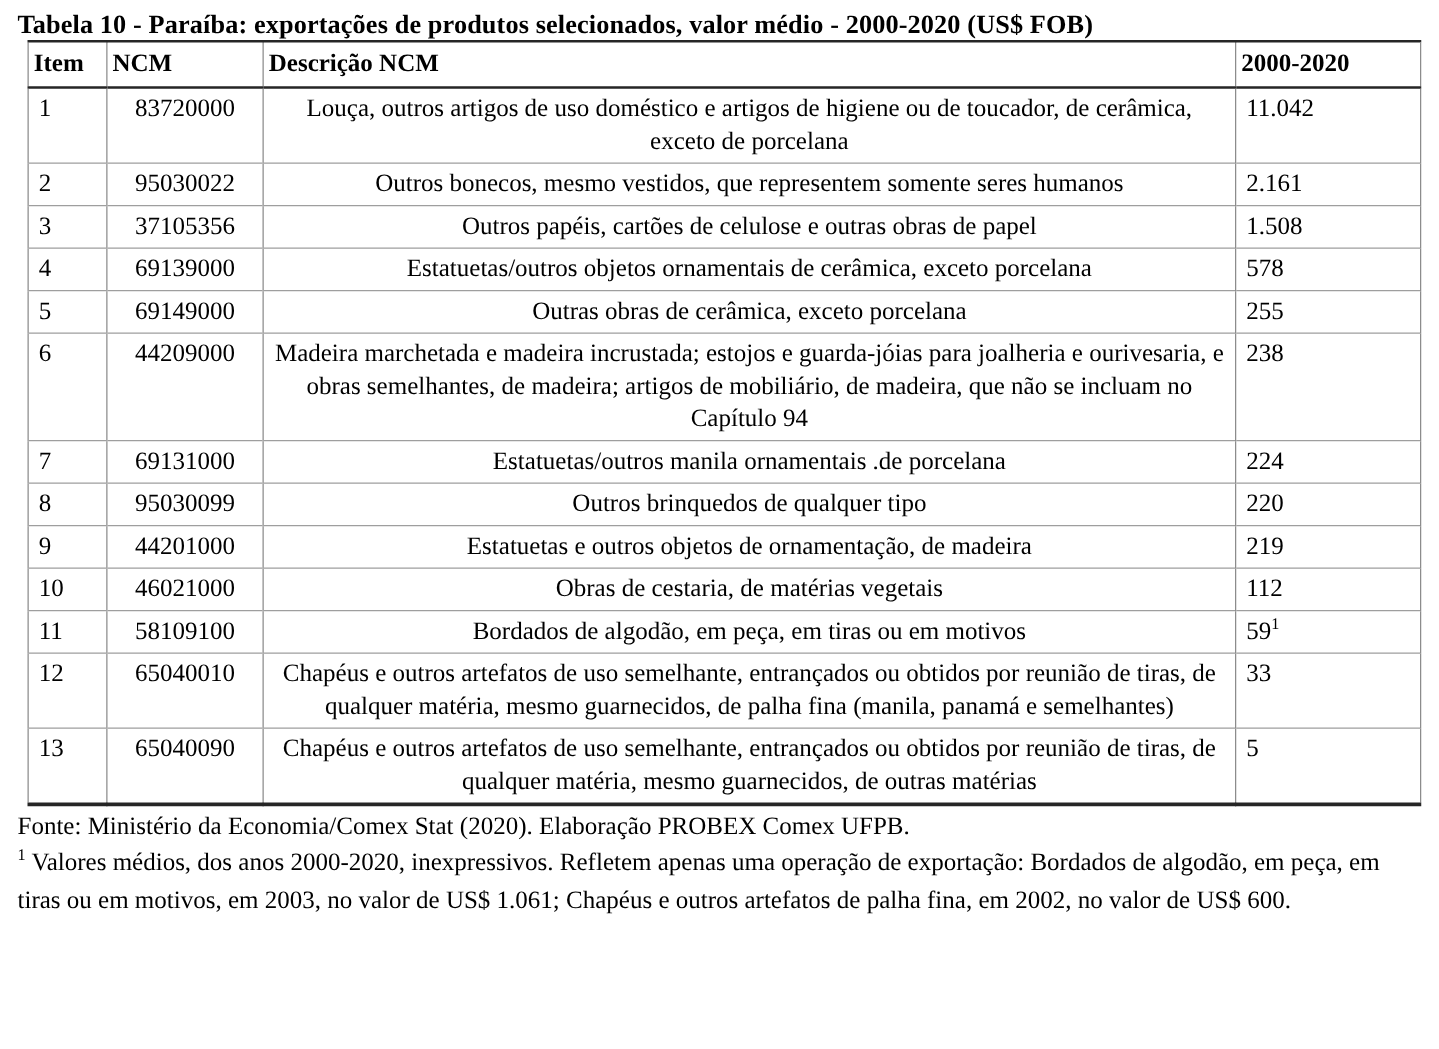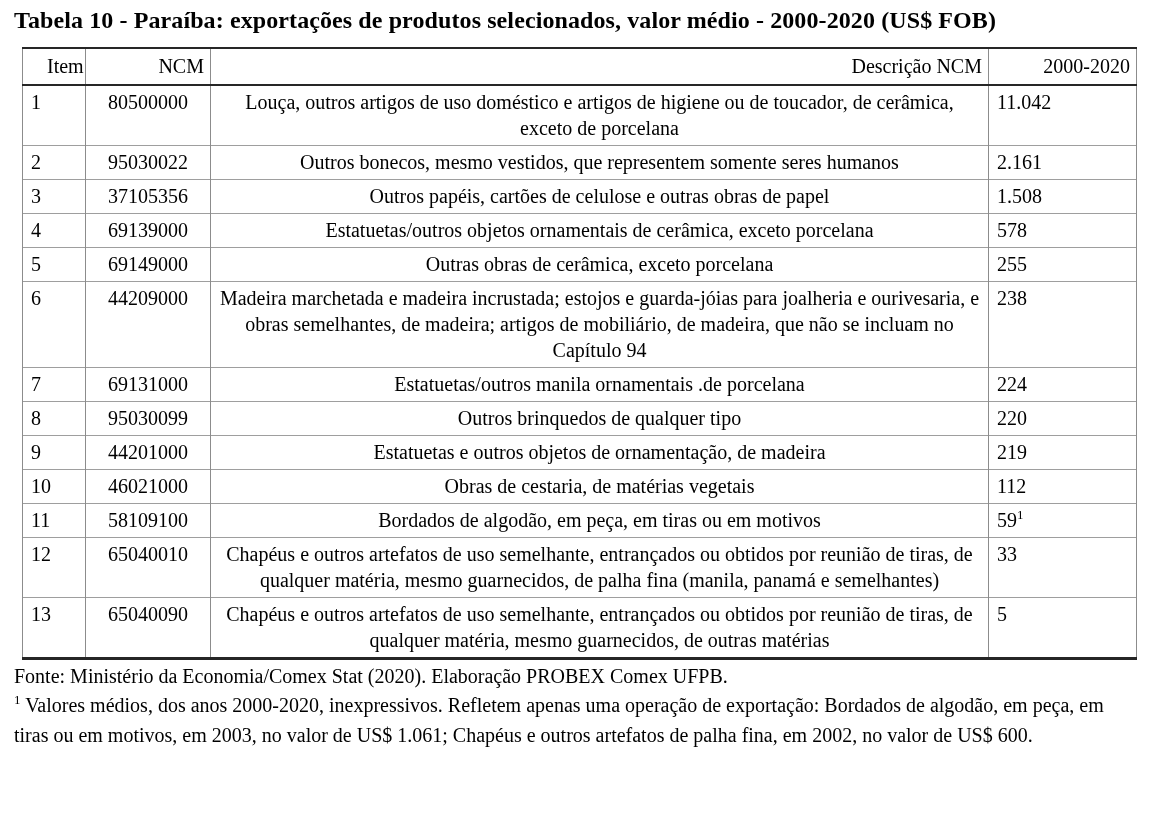--- a/index.html
+++ b/index.html
@@ -10,24 +10,23 @@
     overflow: hidden;
     font-family: "Liberation Serif", "DejaVu Serif", serif;
     color: #000000;
   }
   .page {
     width: 1151px;
     height: 839px;
     padding: 7px 15px 6px 14px;
   }
   .doc-title {
-    font-size: 24px;
+    font-size: 21px;
     font-weight: bold;
     letter-spacing: 0.1px;
-    margin-bottom: 13px;
     white-space: nowrap;
   }
   table.data-table {
     border-collapse: collapse;
     table-layout: fixed;
     width: 1114px;
     margin-left: 8px;
     border-top: 2px solid #262626;
     border-bottom: 3px solid #262626;
     border-left: 1px solid #8c8c8c;
@@ -38,23 +37,23 @@
   col.col-ncm   { width: 125px; }
   col.col-desc  { width: 778px; }
   col.col-value { width: 148px; }
   th, td {
     border-left: 1px solid #8c8c8c;
     border-right: 1px solid #8c8c8c;
     vertical-align: top;
     line-height: 26px;
   }
   thead th {
-    font-weight: normal;
-    text-align: right;
-    padding: 4px 6px 5px 24px;
+    font-weight: bold;
+    text-align: left;
+    padding: 4px 6px 5px 4px;
     border-bottom: 2px solid #262626;
   }
   tbody tr + tr td { border-top: 1px solid #9e9e9e; }
   td { padding: 3px 8px 4px 8px; }
   td.cell-item  { text-align: left; }
   td.cell-ncm   { text-align: center; }
   td.cell-desc  { text-align: center; }
   td.cell-value { text-align: left; }
   sup { font-size: 13px; line-height: 0; }
   .footer { margin-top: 2px; font-size: 20px; }
@@ -83,21 +82,21 @@
         <th>2000-2020</th>
       </tr>
     </thead>
     <tbody>
 
     <tr>
         <td class="cell-item">
           <span>1</span>
         </td>
         <td class="cell-ncm">
-          <span>80500000</span>
+          <span>83720000</span>
         </td>
         <td class="cell-desc">
           <span>Louça, outros artigos de uso doméstico e artigos de higiene ou de toucador, de cerâmica, exceto de porcelana</span>
         </td>
         <td class="cell-value">
           <span>11.042</span><sup></sup>
         </td>
       </tr>
         <tr>
         <td class="cell-item">

